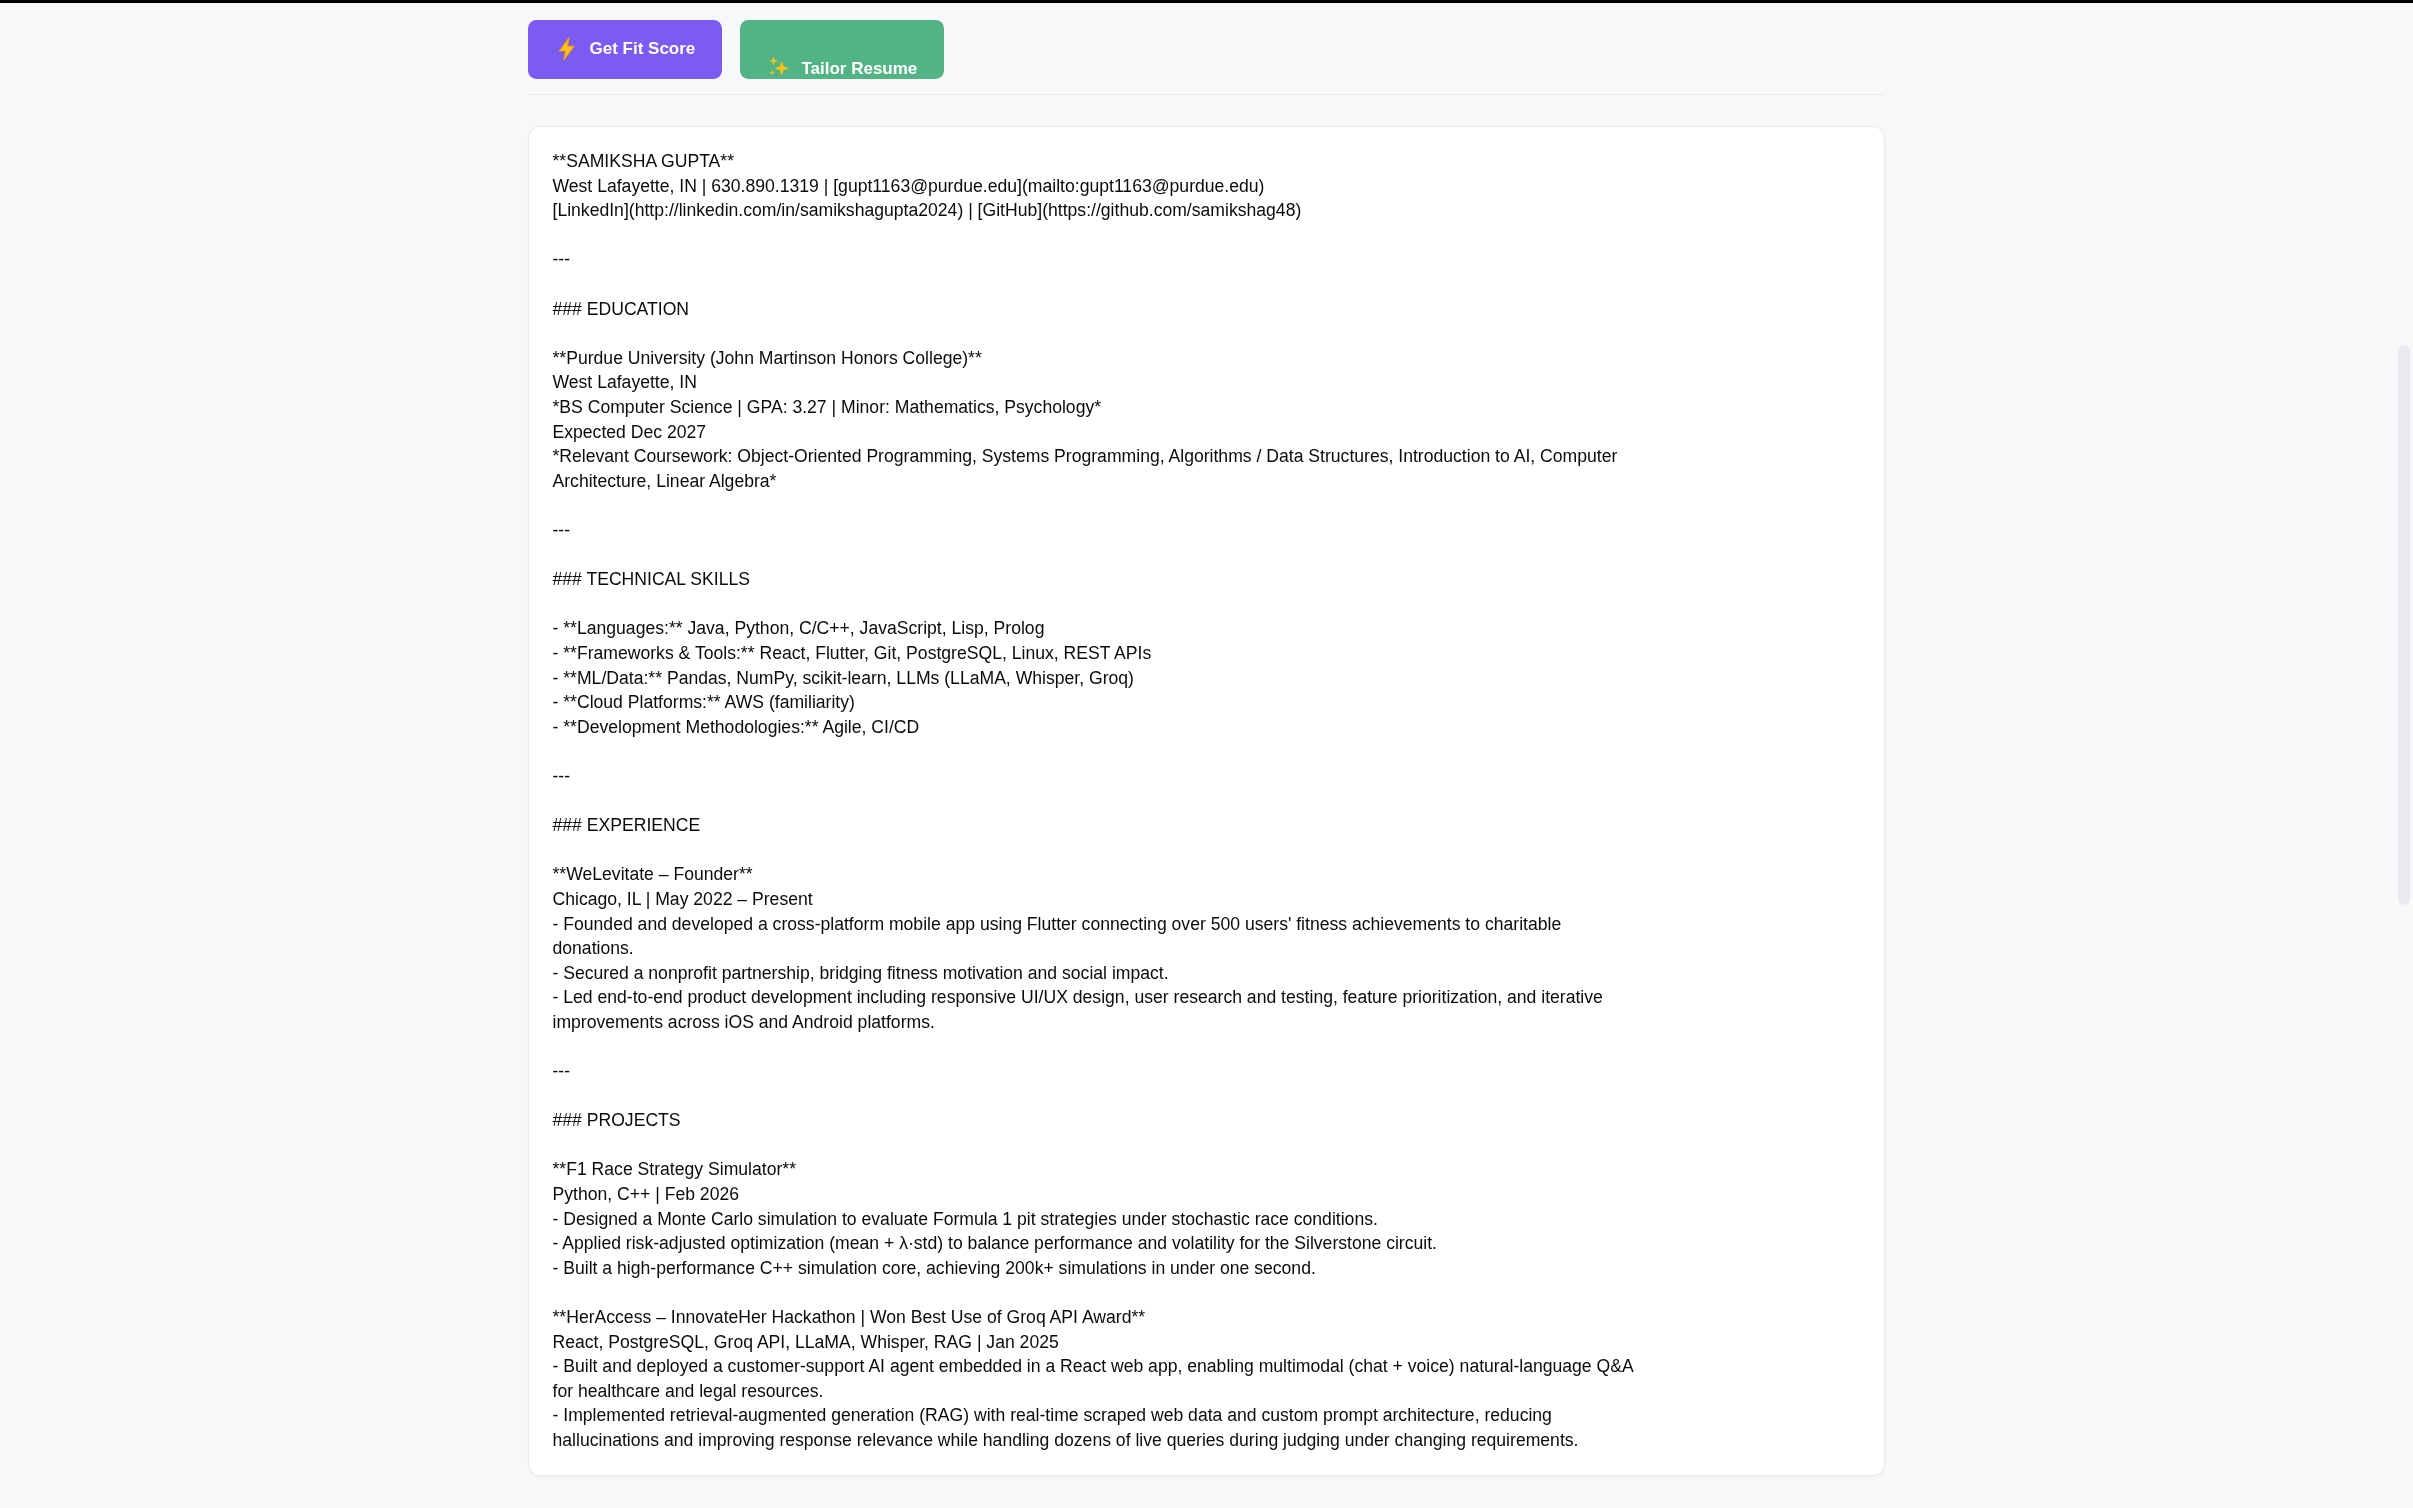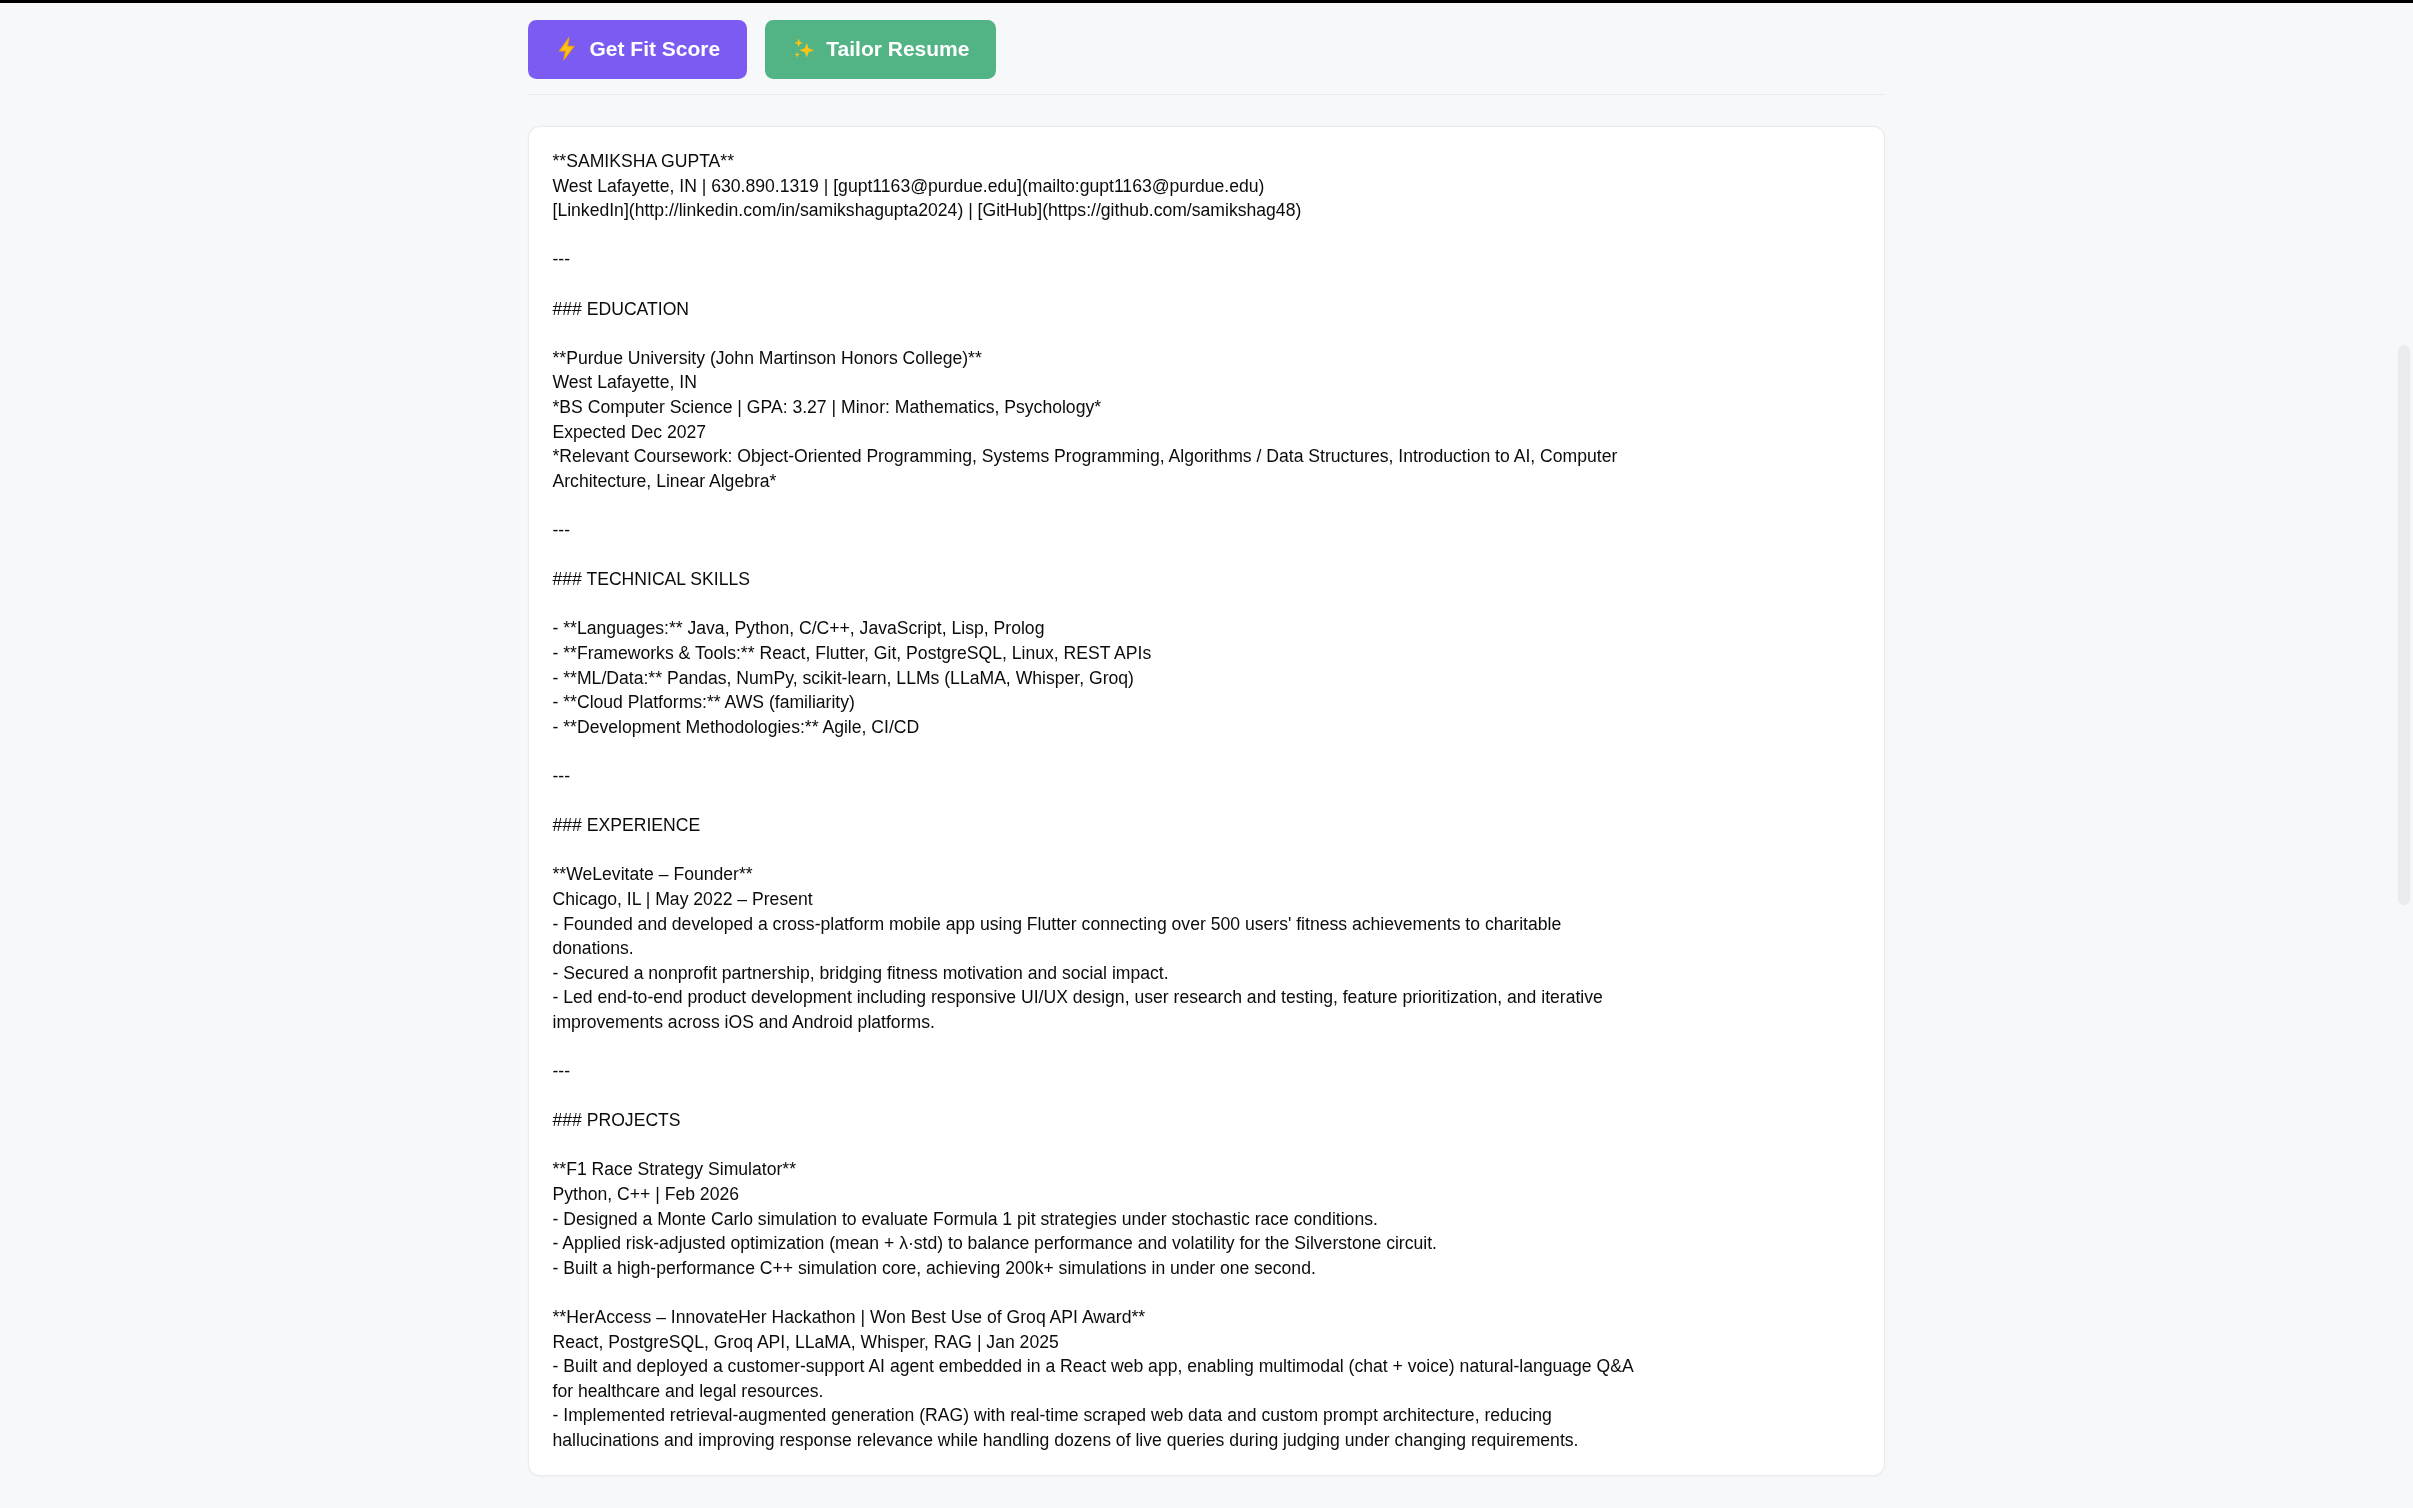--- a/index.html
+++ b/index.html
@@ -32,26 +32,26 @@
     height: 59px;
     border: none;
     border-radius: 8.4px;
     display: inline-flex;
     align-items: center;
     justify-content: center;
     gap: 11px;
     padding: 0 27px;
     color: #ffffff;
     font-family: "Liberation Sans", "DejaVu Sans", sans-serif;
-    font-size: 21px;
+    font-size: 17px;
     font-weight: bold;
     cursor: pointer;
   }
   .btn-fit-score { background: #7b5bf2; }
-  .btn-tailor   { background: #52b485; }
+  .btn-tailor   { background: #52b485; align-items: flex-end; }
   .btn-icon {
     display: inline-flex;
     width: 23.5px;
     height: 23.5px;
     align-items: center;
     justify-content: center;
   }
   .btn-icon svg { width: 23.5px; height: 23.5px; }
   .results-heading {
     margin: 23.5px 0 0 0;

